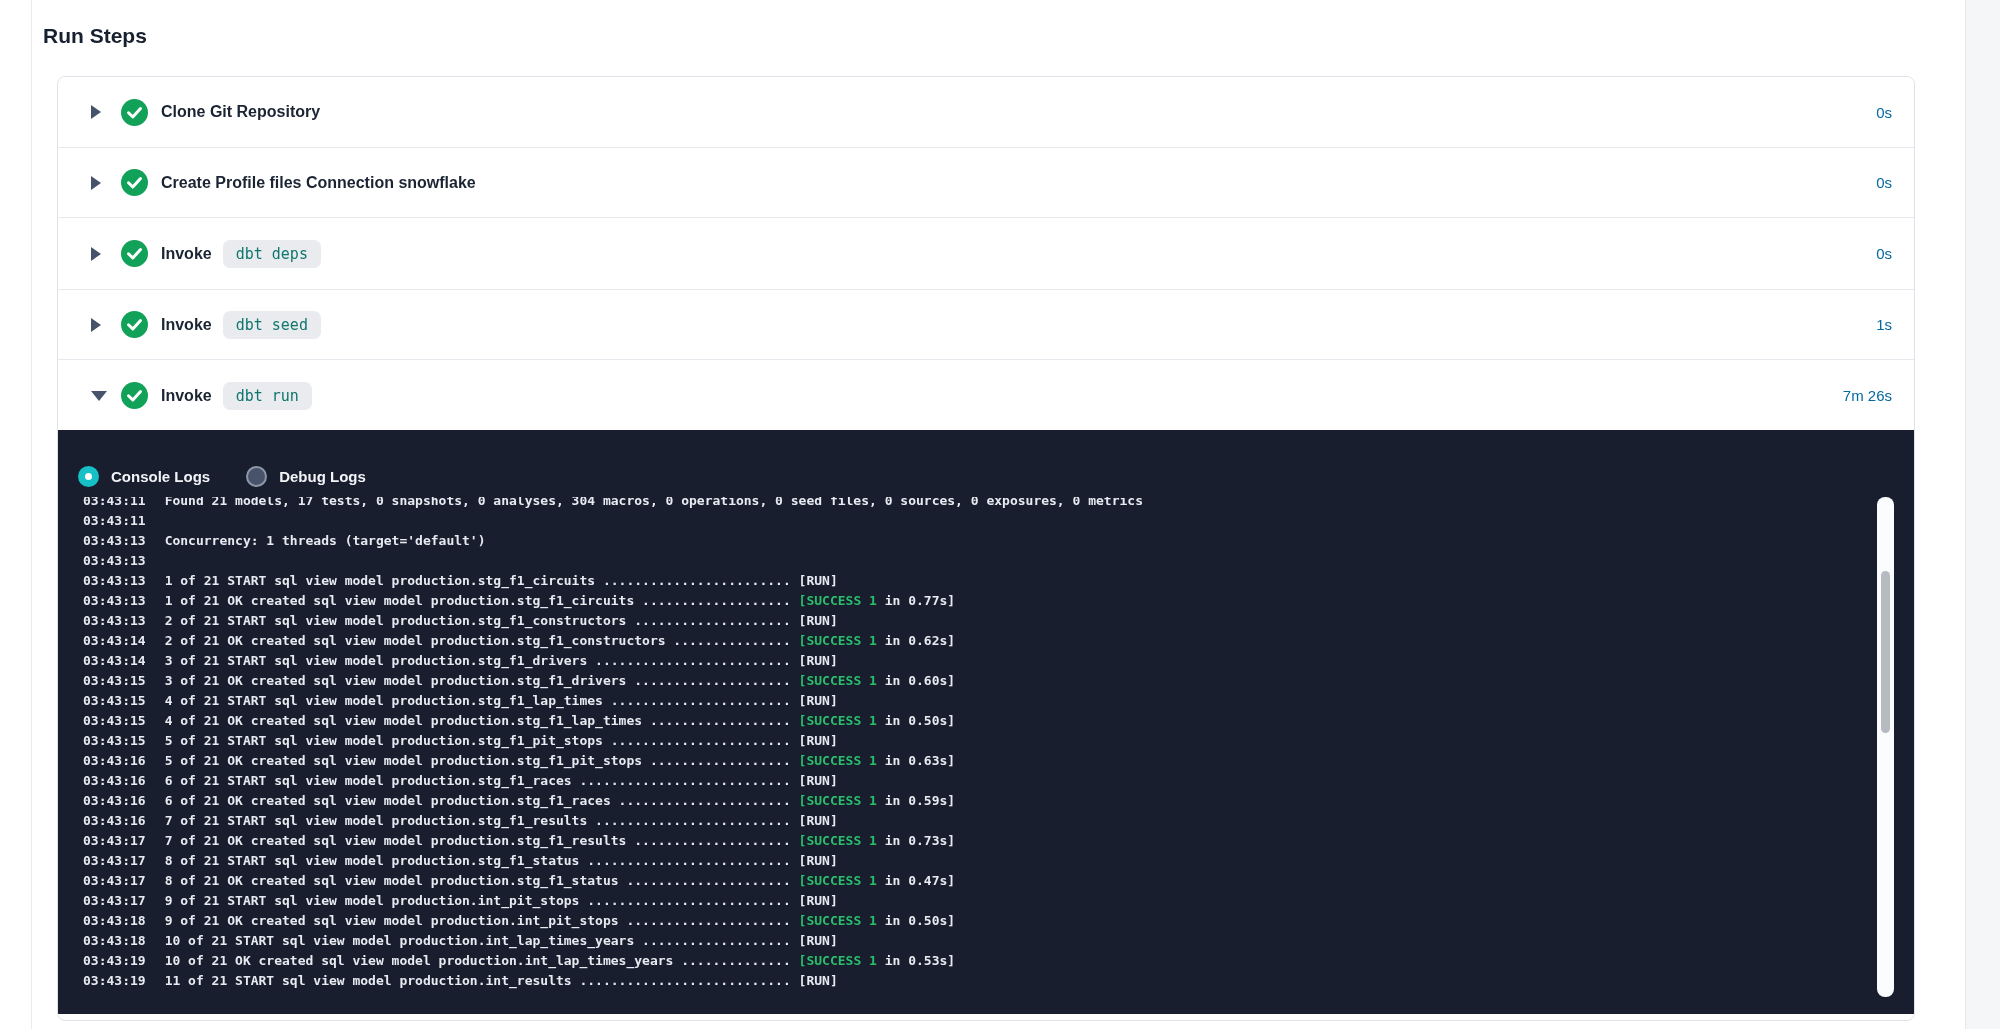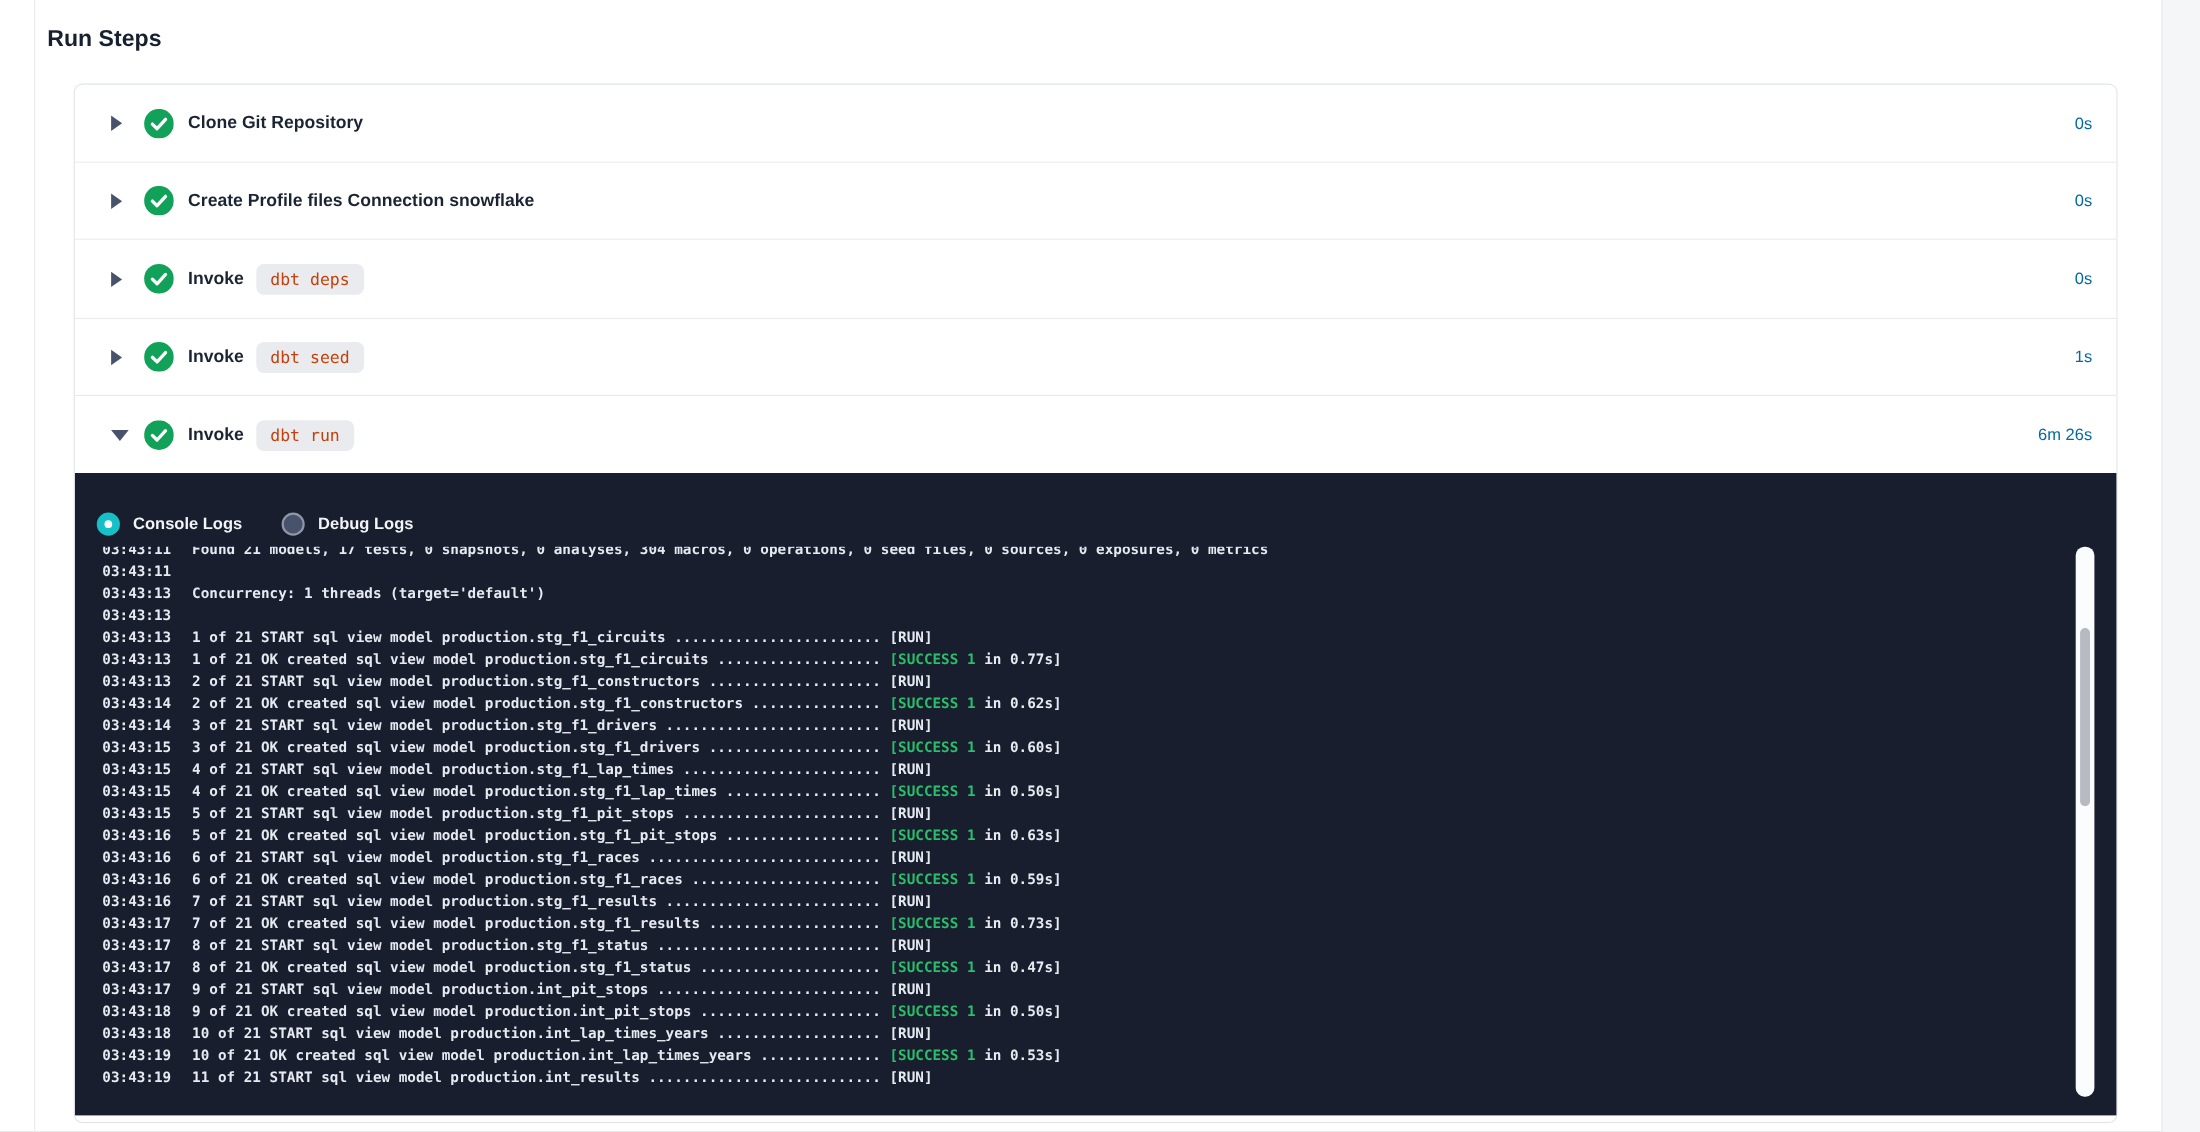--- a/index.html
+++ b/index.html
@@ -5,32 +5,32 @@
   html,body{margin:0;padding:0;}
   body{
     width:2000px;height:1029px;position:relative;overflow:hidden;
     background:#ffffff;font-family:"Liberation Sans",sans-serif;
   }
   .left-rule{position:absolute;left:31px;top:0;width:1px;height:1029px;background:#e9ebef;}
   .right-gutter{position:absolute;left:1965px;top:0;width:35px;height:1029px;background:#f5f6f8;border-left:1px solid #e4e7eb;box-sizing:border-box;}
   .page-title{position:absolute;left:43px;top:10px;font-size:21px;font-weight:700;color:var(--title-color);}
 
   .steps-card{
-    position:absolute;left:67px;top:76px;width:1858px;height:945px;
+    position:absolute;left:57px;top:76px;width:1858px;height:945px;
     border:1px solid #dfe3e9;border-radius:8px;background:#fff;box-sizing:border-box;overflow:hidden;
   }
   .step-row{display:flex;align-items:center;padding:0 22px 0 33px;box-sizing:border-box;background:#fff;}
   .step-row.bordered{border-bottom:1px solid #e7e9ee;}
   .caret-box{width:20px;display:flex;align-items:center;justify-content:flex-start;flex:0 0 20px;}
   .caret-right{width:0;height:0;border-left:10px solid #46536a;border-top:7px solid transparent;border-bottom:7px solid transparent;}
   .caret-down{width:0;height:0;border-top:10px solid #46536a;border-left:8px solid transparent;border-right:8px solid transparent;}
   .check-wrap{width:27px;height:27px;margin-left:10px;flex:0 0 27px;}
   .step-label{margin-left:13px;font-size:16px;font-weight:700;color:#1b2433;}
   .cmd-badge{margin-left:11px;background:#e9ebee;border-radius:7px;padding:5px 13px;
-    font-family:"DejaVu Sans Mono",monospace;font-size:15px;color:#c2410c;}
+    font-family:"DejaVu Sans Mono",monospace;font-size:15px;color:#0f766e;}
   .duration{margin-left:auto;font-size:15px;color:#0369a1;}
 
   .log-panel{position:absolute;left:0;top:353px;width:1856px;height:584px;background:var(--panel-bg);padding-left:40px;}
   .tabs{position:absolute;left:20px;top:36px;display:flex;gap:36px;align-items:center;}
   .tab{display:flex;align-items:center;gap:12px;cursor:pointer;}
   .radio-on{width:21px;height:21px;border-radius:50%;background:var(--radio-teal);position:relative;}
   .radio-on::after{content:"";position:absolute;left:7px;top:7px;width:7px;height:7px;border-radius:50%;background:#ffffff;}
   .radio-off{width:21px;height:21px;border-radius:50%;background:#48536b;border:2px solid #8d97a8;box-sizing:border-box;}
   .tab-label{color:#f2f4f7;font-size:15px;font-weight:700;}
 
@@ -119,21 +119,21 @@
           <span class="caret-down"></span>
         </span>
     <span class="check-wrap">
       <svg width="27" height="27" viewBox="0 0 27 27">
         <circle cx="13.5" cy="13.5" r="13.5" class="check-circle" fill="#12a158"></circle>
         <path d="M7.5 13.8 L11.8 18 L19.5 9.5" fill="none" stroke="#ffffff" stroke-width="3" stroke-linecap="round" stroke-linejoin="round"></path>
       </svg>
     </span>
     <span class="step-label">Invoke</span>
     <code class="cmd-badge">dbt run</code>
-    <span class="duration">6m 26s</span>
+    <span class="duration">7m 26s</span>
   </div>
     </div>
 
   <div class="log-panel">
     <div class="tabs">
       <div class="tab">
         <span class="radio-on"></span>
         <span class="tab-label">Console Logs</span>
       </div>
       <div class="tab">

